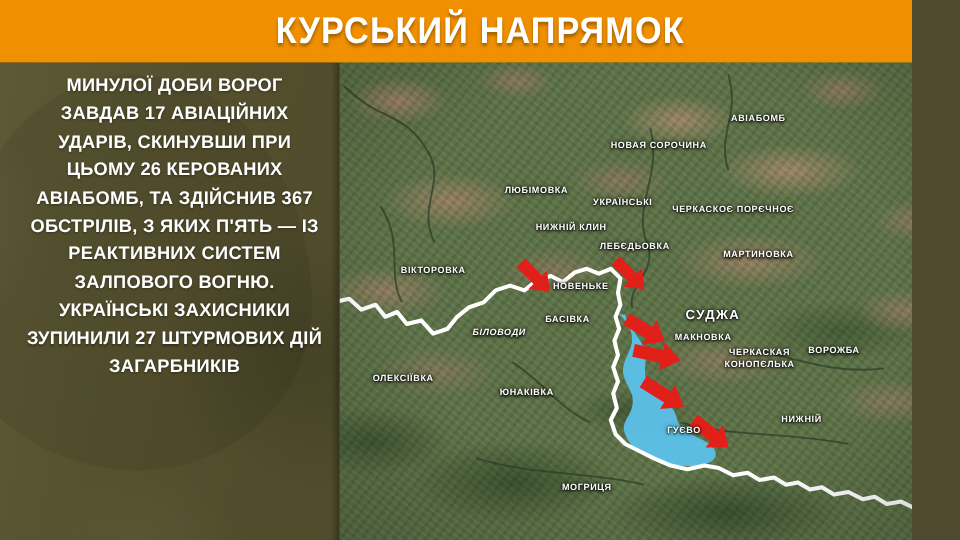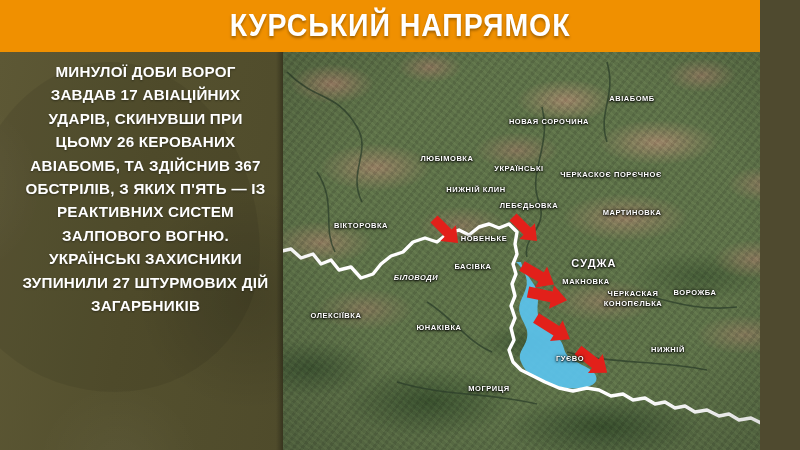--- a/index.html
+++ b/index.html
@@ -239,21 +239,21 @@
       <div class="lbl" style="left: 473px; top: 266px;">БАСІВКА</div>
       <div class="lbl" style="left: 586px; top: 281px;">МАКНОВКА</div>
       <div class="lbl" style="left: 416px; top: 277px; font-style: italic;">БІЛОВОДИ</div>
       <div class="lbl" style="left: 695px; top: 292px;">ВОРОЖБА</div>
       <div class="lbl" style="left: 633px; top: 293px;">ЧЕРКАСКАЯ</div>
       <div class="lbl" style="left: 633px; top: 303px;">КОНОПЄЛЬКА</div>
       <div class="lbl" style="left: 336px; top: 315px;">ОЛЕКСІЇВКА</div>
       <div class="lbl" style="left: 439px; top: 327px; text-align: center;">ЮНАКІВКА</div>
       <div class="lbl" style="left: 668px; top: 349px;">НИЖНІЙ</div>
       <div class="lbl" style="left: 570px; top: 358px;">ГУЄВО</div>
-      <div class="lbl" style="left: 489px; top: 388px;">МОГРИЦЯ</div>
+      <div class="lbl" style="left: 489px; top: 406px;">МОГРИЦЯ</div>
     </div>
 
   <div class="panel">
     <div class="panel-art"></div>
     <div class="panel-body">
       <p>МИНУЛОЇ ДОБИ ВОРОГ ЗАВДАВ 17 АВІАЦІЙНИХ УДАРІВ, СКИНУВШИ ПРИ ЦЬОМУ 26 КЕРОВАНИХ АВІАБОМБ, ТА ЗДІЙСНИВ 367 ОБСТРІЛІВ, З ЯКИХ П'ЯТЬ — ІЗ РЕАКТИВНИХ СИСТЕМ ЗАЛПОВОГО ВОГНЮ. УКРАЇНСЬКІ ЗАХИСНИКИ ЗУПИНИЛИ 27 ШТУРМОВИХ ДІЙ ЗАГАРБНИКІВ</p>
     </div>
     <div class="panel-edge"></div>
   </div>
 

